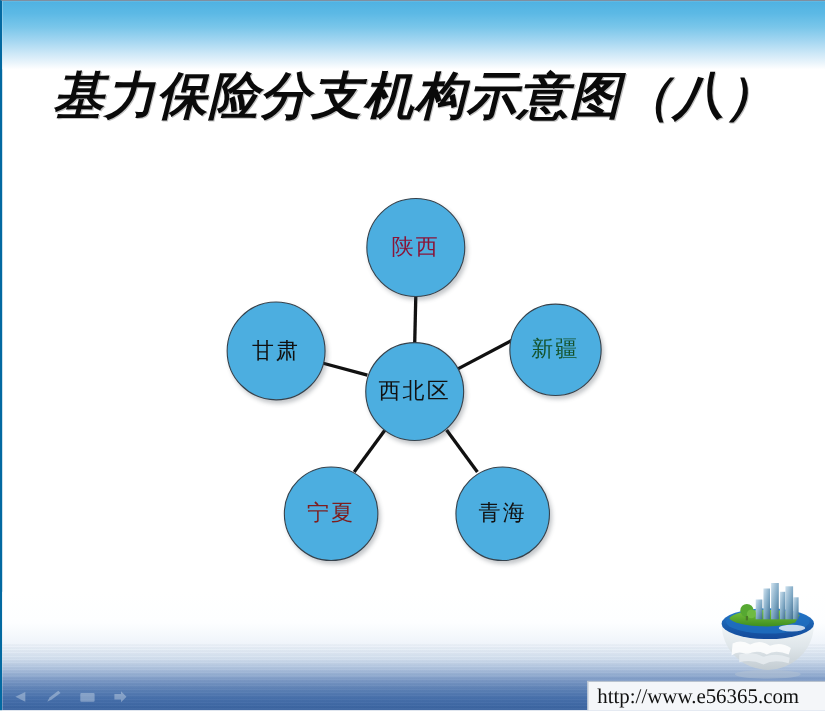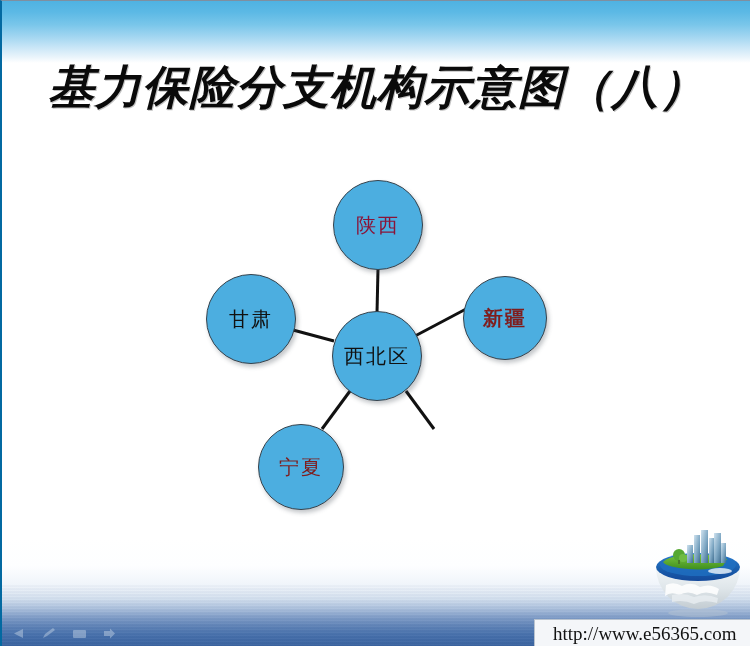--- a/index.html
+++ b/index.html
@@ -133,21 +133,21 @@
     border-top: 1px solid #b9c3cf;
     border-left: 1px solid #b9c3cf;
     display: flex;
     align-items: center;
     z-index: 6;
   }
   .url-plate .url-text {
     font-size: 19px;
     color: #111111;
     font-family: "Liberation Serif", "DejaVu Serif", serif;
-    padding-left: 18px;
+    padding-left: 8px;
     white-space: nowrap;
   }
 
   
   .nav-controls {
     position: absolute;
     left: 8px; bottom: 5px;
     display: flex;
     align-items: center;
     gap: 12px;
@@ -185,31 +185,34 @@
 
     <div class="node" style="left:330px; top:310px; width:90px; height:90px;">
       <span class="label" style="color:#111111;">西北区</span>
     </div>
 
     <div class="node" style="left:331px; top:179px; width:90px; height:90px;">
       <span class="label" style="color:#8a1438;">陕西</span>
     </div>
 
     <div class="node" style="left:461px; top:275px; width:84px; height:84px;">
-      <span class="label" style="color:#7f1d1d;font-weight:bold;">新疆</span>
+      <span class="label" style="color:#14532d;">新疆</span>
     </div>
 
     <div class="node" style="left:204px; top:273px; width:90px; height:90px;justify-content:center;">
       <span class="label" style="color:#111111;">甘肃</span>
     </div>
 
     <div class="node" style="left:256px; top:423px; width:86px; height:86px;">
       <span class="label" style="color:#7f1d1d;">宁夏</span>
     </div>
 
+    <div class="node" style="left:412px; top:423px; width:86px; height:86px;">
+      <span class="label" style="color:#111111;">青海</span>
+    </div>
 
   </div>
 
   <svg class="globe" viewBox="0 0 96 90" xmlns="http://www.w3.org/2000/svg">
     <defs>
       <linearGradient id="seaG" x1="0" y1="0" x2="0" y2="1">
         <stop offset="0%" stop-color="#2b7fd4"></stop>
         <stop offset="55%" stop-color="#1a5fae"></stop>
         <stop offset="100%" stop-color="#14499a"></stop>
       </linearGradient>

